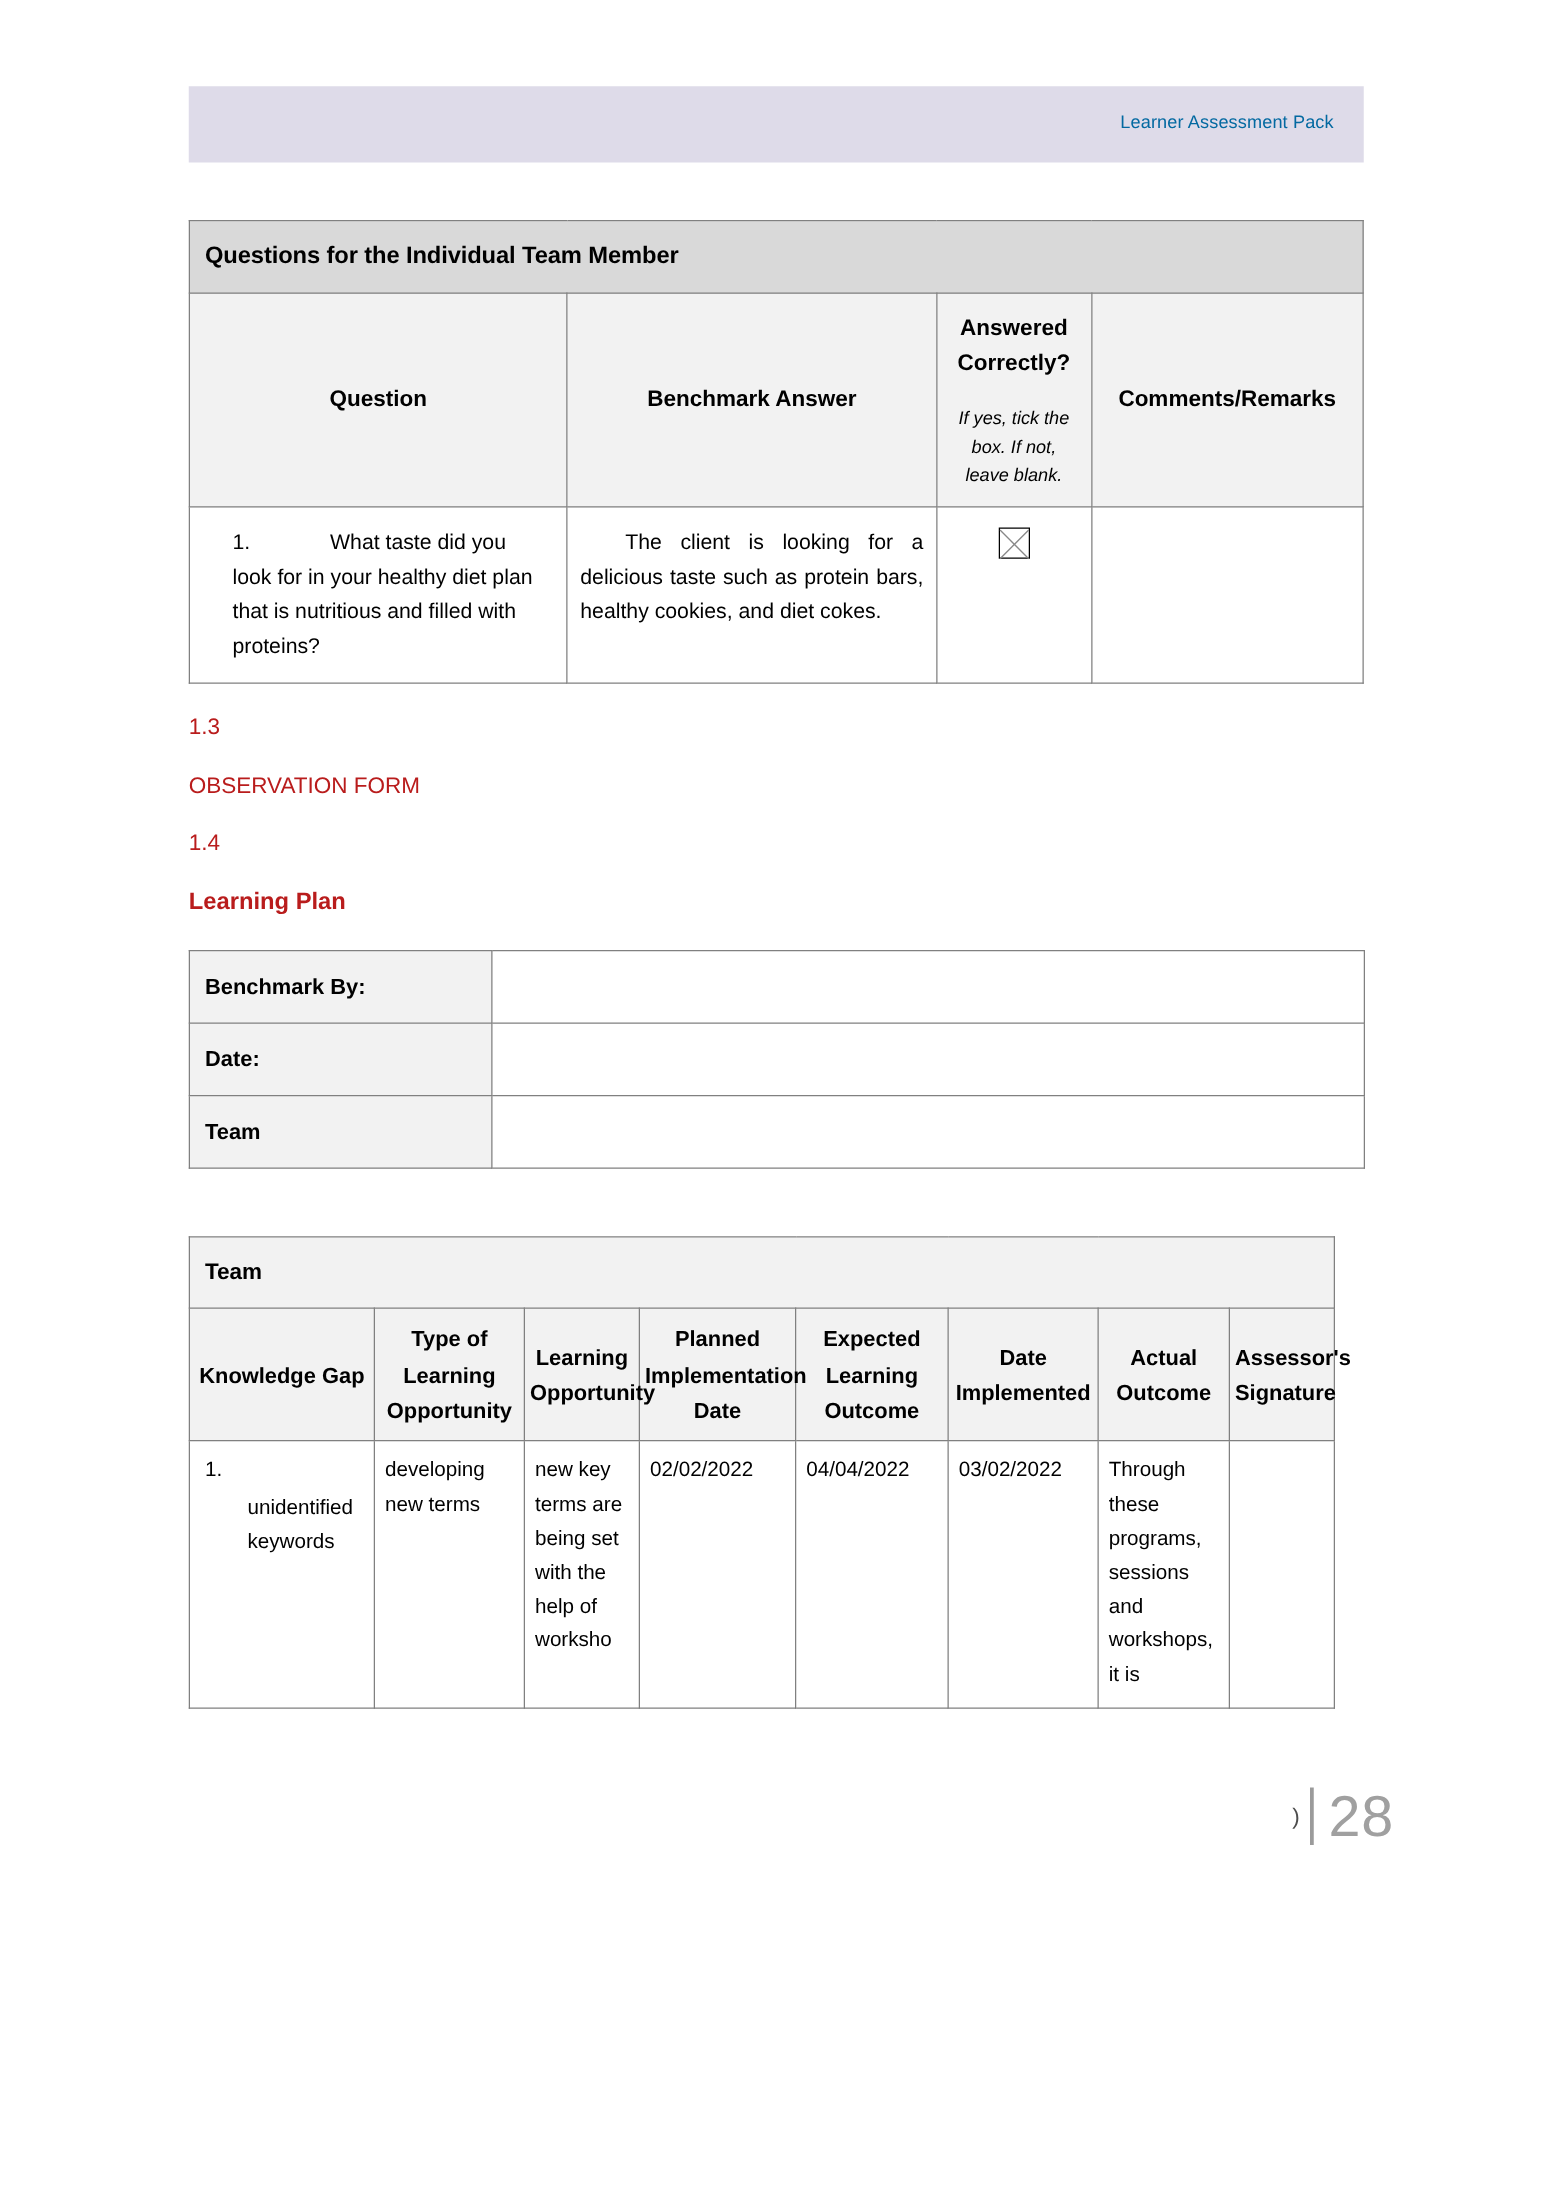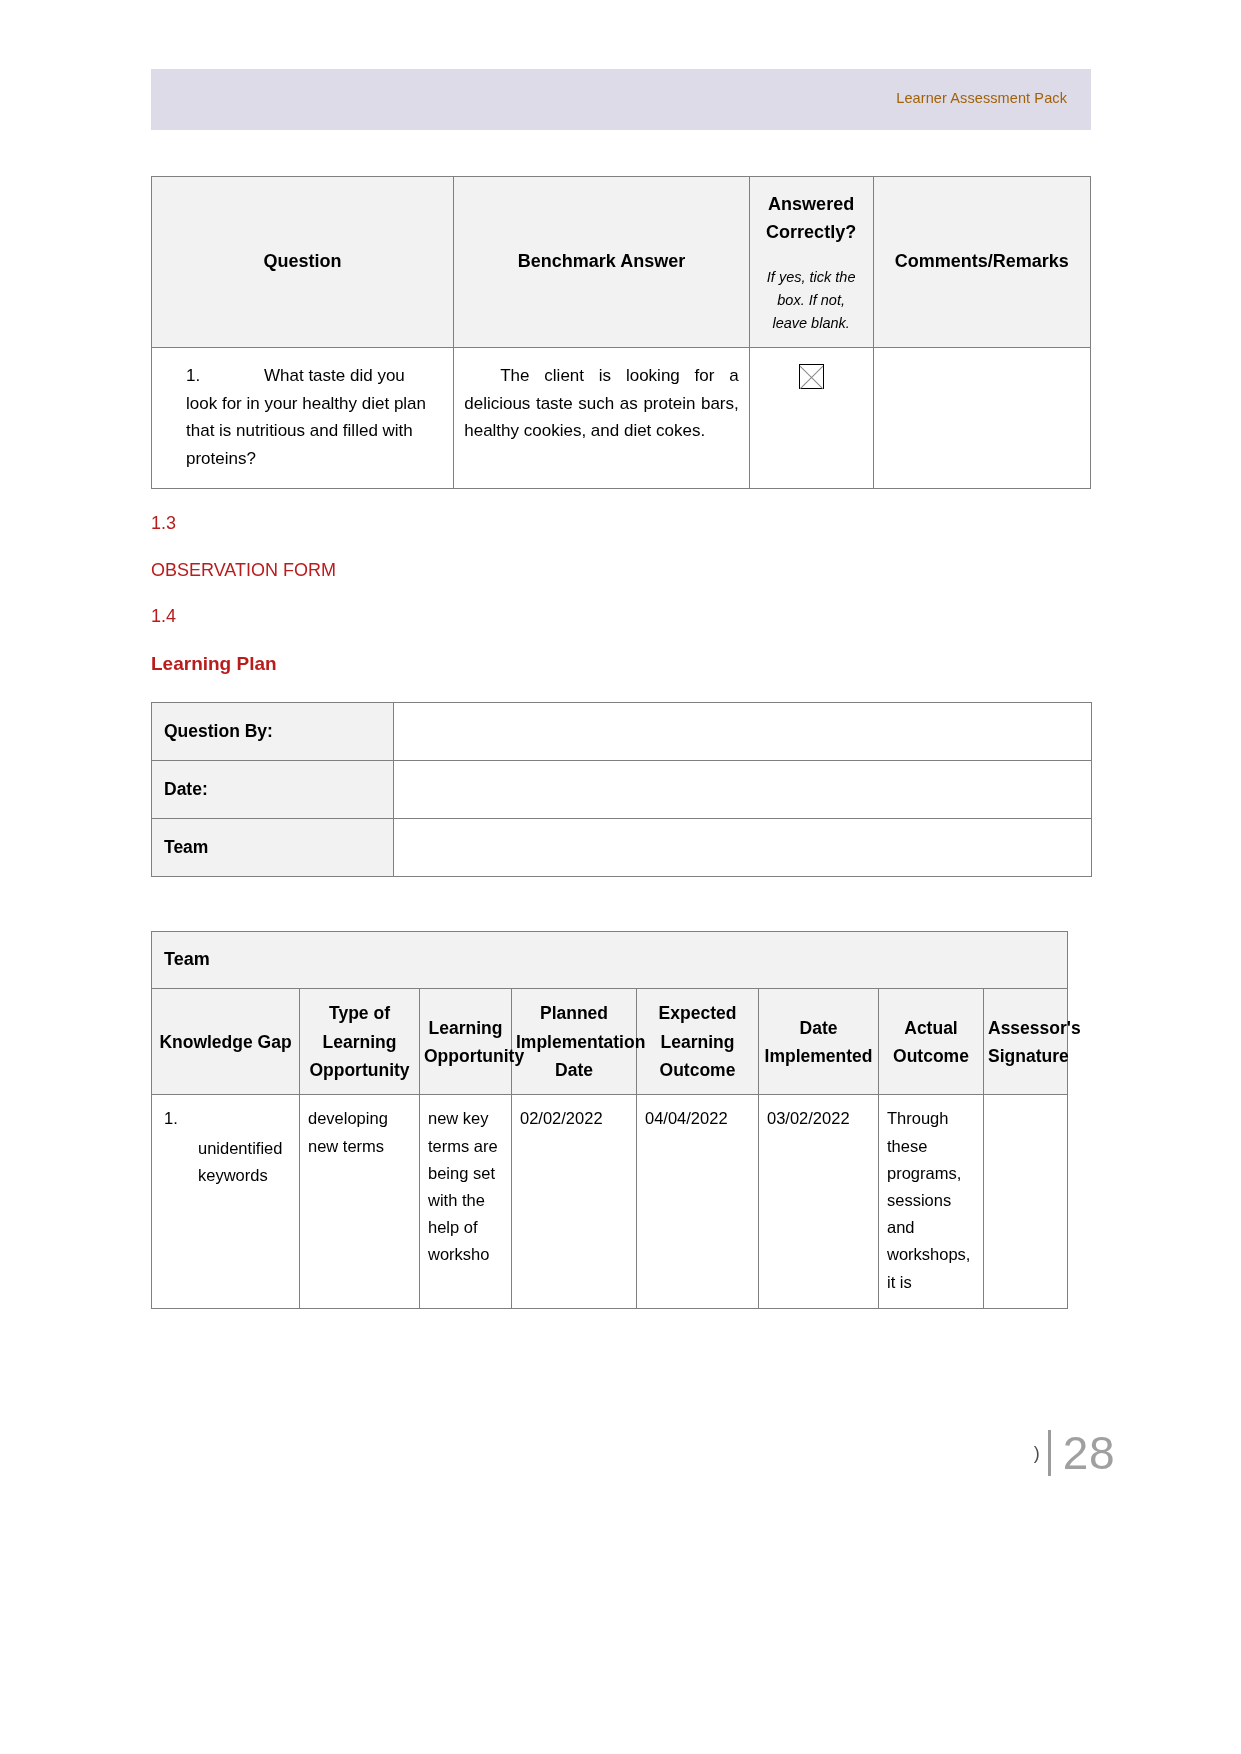--- a/index.html
+++ b/index.html
@@ -31,21 +31,21 @@
     top: 69px;
     width: 940px;
     height: 61px;
     background: #dedbe9;
   }
   .header-band-label {
     position: absolute;
     right: 24px;
     top: 21px;
     font-size: 14.5px;
-    color: #a16207;
+    color: #0369a1;
     letter-spacing: 0.1px;
   }
 
   
   .content {
     position: absolute;
     left: 151px;
     top: 176px;
     width: 940px;
   }
@@ -232,20 +232,23 @@
   <div class="content">
 
     <table class="t-questions">
       <colgroup>
         <col style="width:271px">
         <col style="width:265px">
         <col style="width:111px">
         <col style="width:195px">
       </colgroup>
       <tbody>
+        <tr>
+          <td class="title-cell" colspan="4">Questions for the Individual Team Member</td>
+        </tr>
         <tr>
           <td class="hdr">Question</td>
           <td class="hdr">Benchmark Answer</td>
           <td class="hdr-ac">
             <span class="ac-main">Answered Correctly?</span>
             <span class="ac-sub">If yes, tick the box. If not, leave blank.</span>
           </td>
           <td class="hdr">Comments/Remarks</td>
         </tr>
         <tr>
@@ -273,21 +276,21 @@
     <p class="para para-bold">Learning Plan</p>
     <div style="height:26px"></div>
 
     <table class="t-plan">
       <colgroup>
         <col style="width:242px">
         <col style="width:698px">
       </colgroup>
       <tbody>
         <tr>
-          <td class="label-cell">Question By:</td>
+          <td class="label-cell">Benchmark By:</td>
           <td class="value-cell"></td>
         </tr>
         <tr>
           <td class="label-cell">Date:</td>
           <td class="value-cell"></td>
         </tr>
         <tr>
           <td class="label-cell">Team</td>
           <td class="value-cell"></td>
         </tr>

